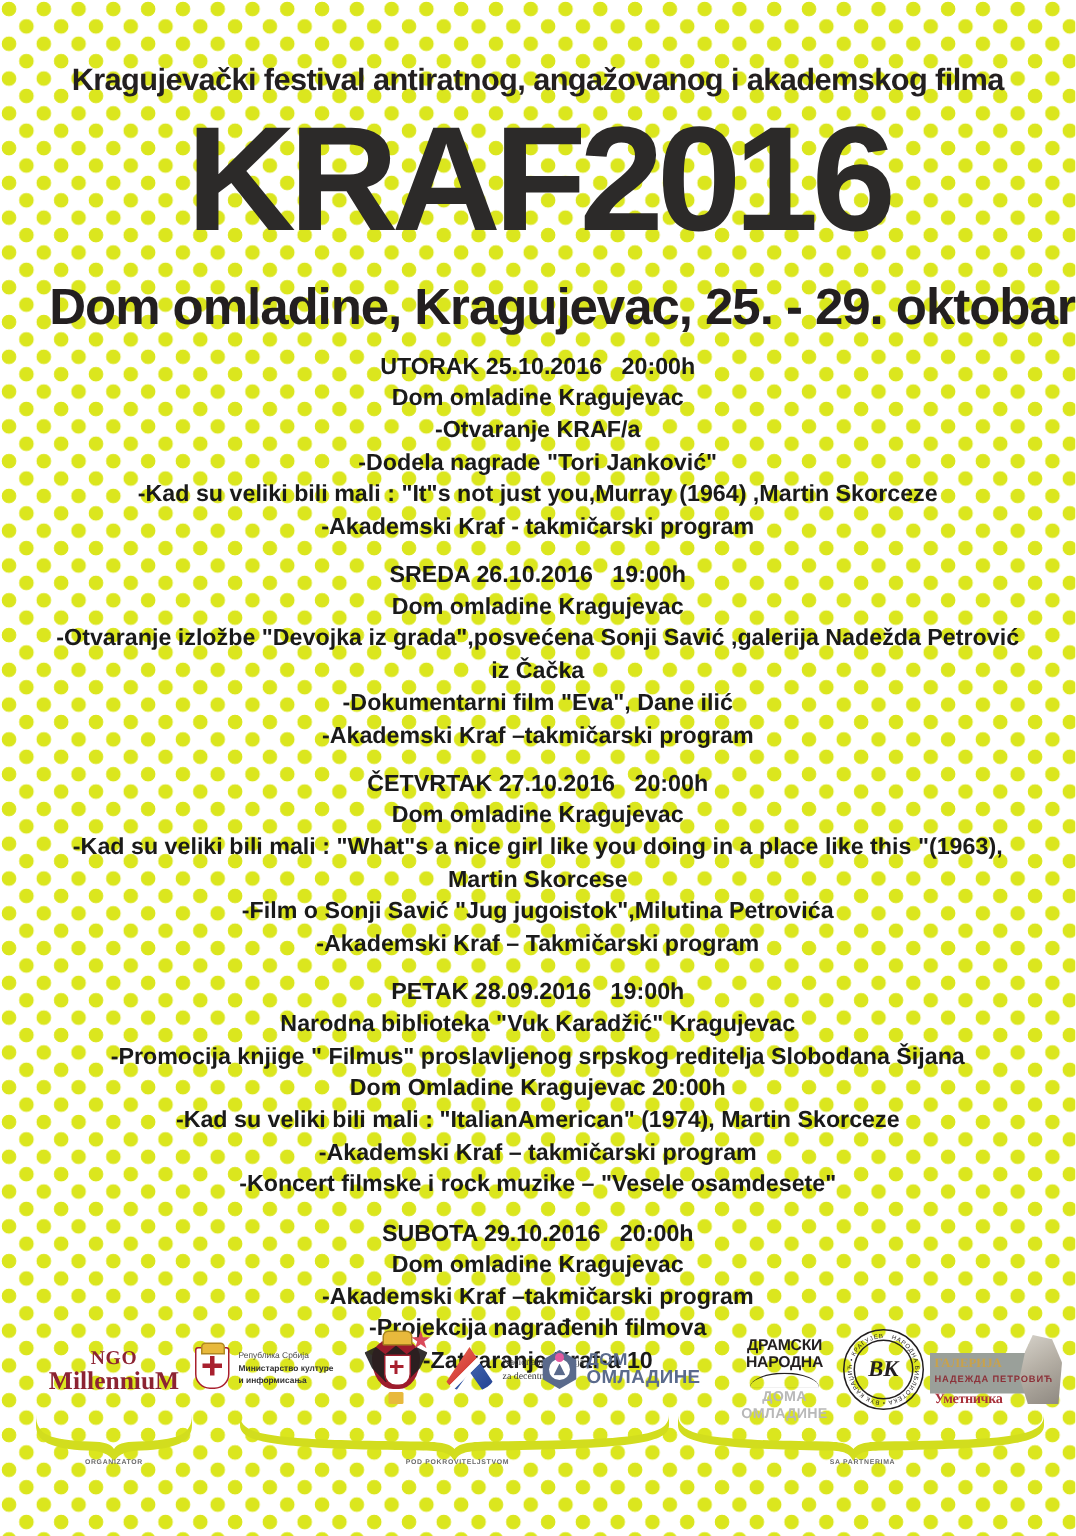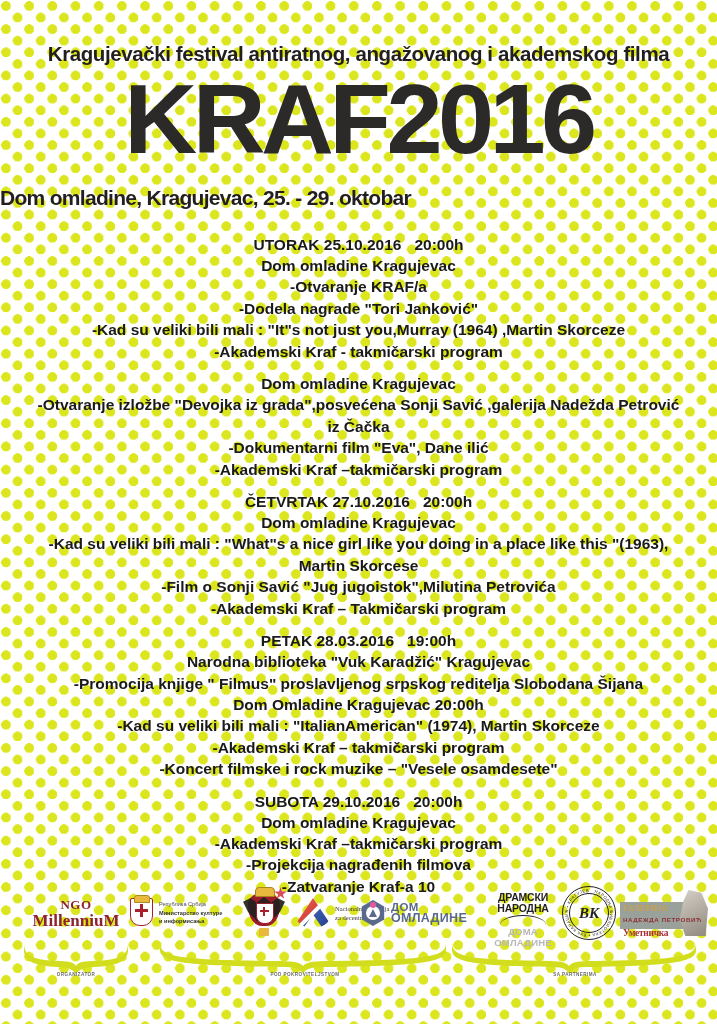--- a/index.html
+++ b/index.html
@@ -58,22 +58,22 @@
     color: #2c2a29;
     white-space: nowrap;
     transform: scaleX(1.02);
   }
 
   .festival-venue {
     position: absolute;
     left: 0;
     top: 186px;
     width: 717px;
-    text-align: left;
-    font-size: 21px;
+    text-align: right;
+    font-size: 34px;
     font-weight: 600;
     letter-spacing: -0.7px;
     color: #231f20;
     white-space: nowrap;
   }
 
   
   .program {
     position: absolute;
     left: 0;
@@ -456,41 +456,44 @@
         <span>UTORAK 25.10.2016</span><span class="day-time">20:00h</span>
       </div>
       <div class="day-line">Dom omladine Kragujevac</div>
       <div class="day-line">-Otvaranje KRAF/a</div>
       <div class="day-line">-Dodela nagrade "Tori Janković"</div>
       <div class="day-line">-Kad su veliki bili mali : "It"s not just you,Murray (1964) ,Martin Skorceze</div>
       <div class="day-line">-Akademski Kraf - takmičarski program</div>
     </div>
 
     <div class="day-block">
+      <div class="day-heading">
+        <span>SREDA 26.10.2016</span><span class="day-time">19:00h</span>
+      </div>
       <div class="day-line">Dom omladine Kragujevac</div>
       <div class="day-line">-Otvaranje izložbe "Devojka iz grada",posvećena Sonji Savić ,galerija Nadežda Petrović</div>
       <div class="day-line">iz Čačka</div>
       <div class="day-line">-Dokumentarni film "Eva", Dane ilić</div>
       <div class="day-line">-Akademski Kraf –takmičarski program</div>
     </div>
 
     <div class="day-block">
       <div class="day-heading">
         <span>ČETVRTAK 27.10.2016</span><span class="day-time">20:00h</span>
       </div>
       <div class="day-line">Dom omladine Kragujevac</div>
       <div class="day-line">-Kad su veliki bili mali : "What"s a nice girl like you doing in a place like this "(1963),</div>
       <div class="day-line">Martin Skorcese</div>
       <div class="day-line">-Film o Sonji Savić "Jug jugoistok",Milutina Petrovića</div>
       <div class="day-line">-Akademski Kraf – Takmičarski program</div>
     </div>
 
     <div class="day-block">
       <div class="day-heading">
-        <span>PETAK 28.03.2016</span><span class="day-time">19:00h</span>
+        <span>PETAK 28.09.2016</span><span class="day-time">19:00h</span>
       </div>
       <div class="day-line">Narodna biblioteka "Vuk Karadžić" Kragujevac</div>
       <div class="day-line">-Promocija knjige " Filmus" proslavljenog srpskog reditelja Slobodana Šijana</div>
       <div class="day-line">Dom Omladine Kragujevac    20:00h</div>
       <div class="day-line">-Kad su veliki bili mali : "ItalianAmerican" (1974), Martin Skorceze</div>
       <div class="day-line">-Akademski Kraf – takmičarski program</div>
       <div class="day-line">-Koncert filmske i rock muzike – "Vesele osamdesete"</div>
     </div>
 
     <div class="day-block">

